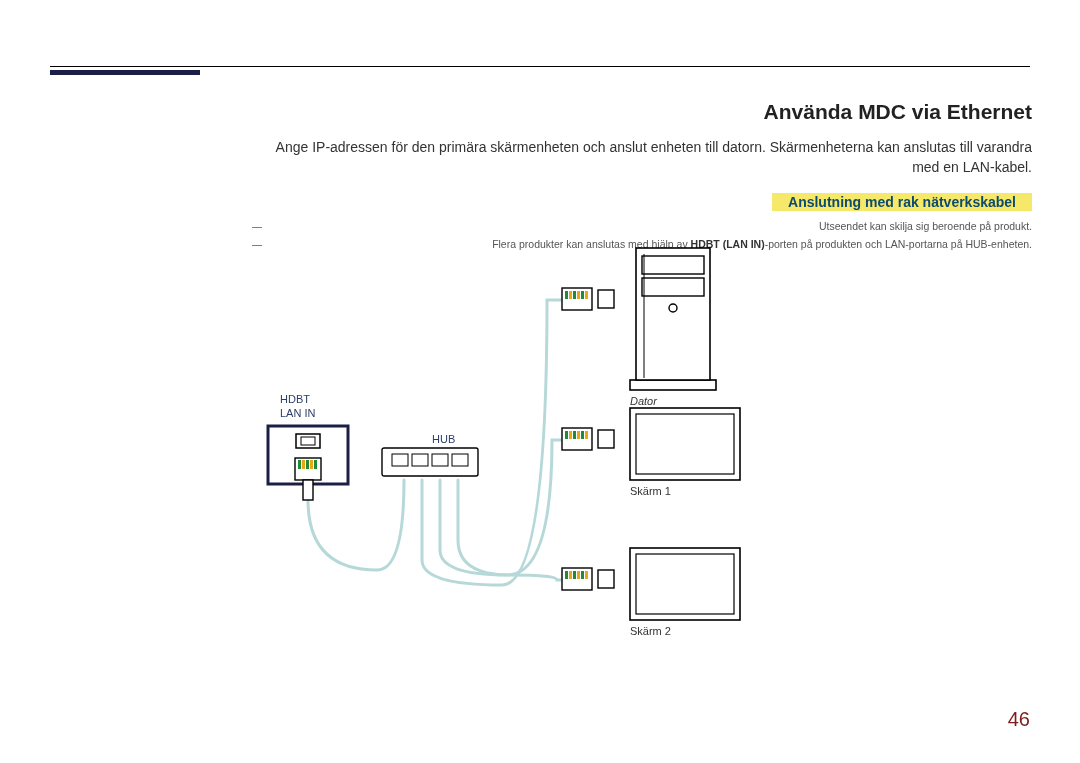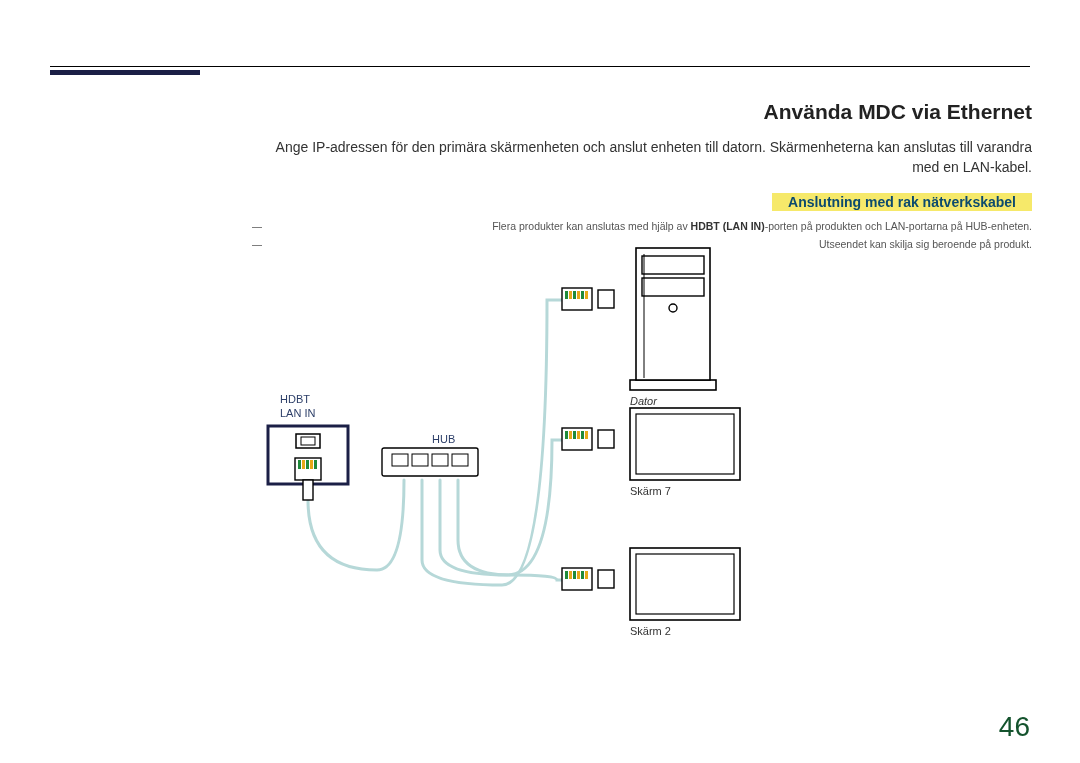--- a/index.html
+++ b/index.html
@@ -80,41 +80,41 @@
   .dlabel {
     position: absolute;
     font-size: 11px;
     color: #333;
     line-height: 1.3;
   }
   .dlabel.port { color: #2c3e68; }
   .page-num {
     position: absolute;
     right: 50px;
-    bottom: 20px;
-    font-size: 28px;
-    color: #14532d;
+    bottom: 32px;
+    font-size: 20px;
+    color: #7f1d1d;
   }
   
   svg { position:absolute; left:0; top:0; }
 </style>
 </head>
 <body>
 
 <div class="top-rule"></div>
 <div class="accent-bar"></div>
 
 <div class="content">
   <h1>Använda MDC via Ethernet</h1>
   <p class="para">Ange IP-adressen för den primära skärmenheten och anslut enheten till datorn. Skärmenheterna kan anslutas till varandra med en LAN-kabel.</p>
   <h2>Anslutning med rak nätverkskabel</h2>
+  <p class="note">Utseendet kan skilja sig beroende på produkt.</p>
   <p class="note">
     <span>Flera produkter kan anslutas med hjälp av </span><strong>HDBT (LAN IN)</strong><span>-porten på produkten och LAN-portarna på HUB-enheten.</span>
   </p>
-  <p class="note">Utseendet kan skilja sig beroende på produkt.</p>
 </div>
 
 <div class="diagram">
   <svg width="500" height="420" viewBox="0 0 500 420">
 
     <g stroke="#b6d8d8" stroke-width="3" fill="none" stroke-linecap="round">
 
       <path d="M56 260 Q56 330 125 330 Q152 330 152 240"></path>
 
       <path d="M170 240 L170 320 Q170 345 250 345 Q295 345 295 60 L310 60"></path>
@@ -198,17 +198,17 @@
     <g transform="translate(378,308)">
       <rect x="0" y="0" width="110" height="72" fill="#fff" stroke="#000" stroke-width="1.6"></rect>
       <rect x="6" y="6" width="98" height="60" fill="#fff" stroke="#000" stroke-width="1.2"></rect>
     </g>
   </svg>
 
   <div class="dlabel port" style="left:28px; top:152px; width:60px; white-space:pre-line;">HDBT
 LAN IN</div>
   <div class="dlabel port" style="left:160px; top:192px;padding-left:20px;">HUB</div>
   <div class="dlabel" style="left:378px; top:154px; text-align:right;font-style:italic;">Dator</div>
-  <div class="dlabel" style="left:378px; top:244px; text-align:left;">Skärm 7</div>
+  <div class="dlabel" style="left:378px; top:244px; text-align:left;">Skärm 1</div>
   <div class="dlabel" style="left:378px; top:384px; text-align:left;">Skärm 2</div>
 </div>
 
 <div class="page-num">46</div>
 
 </body></html>

